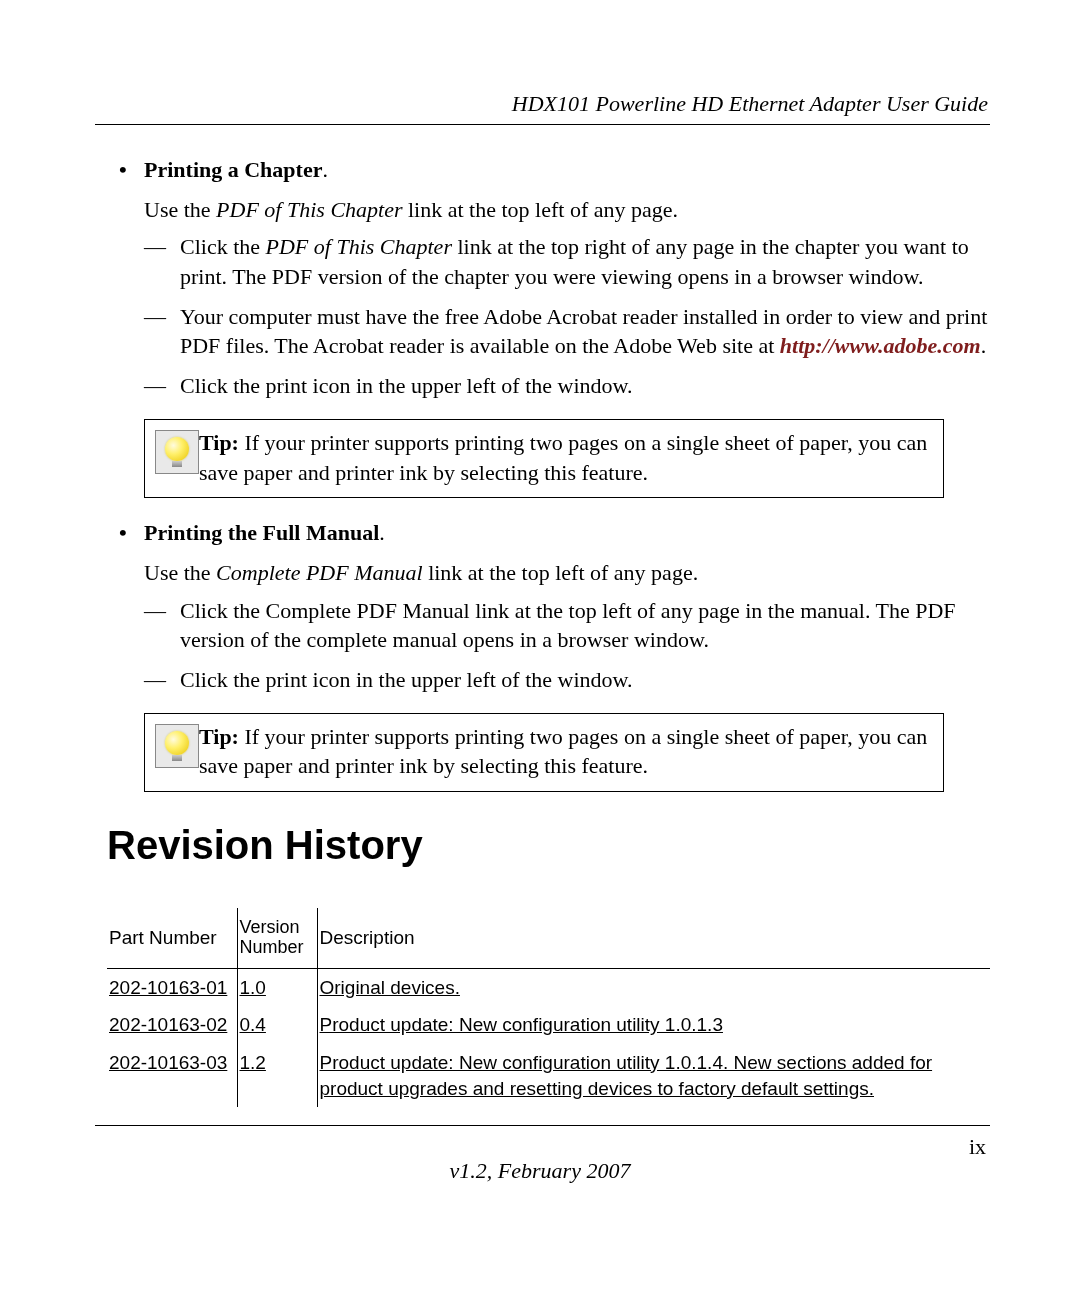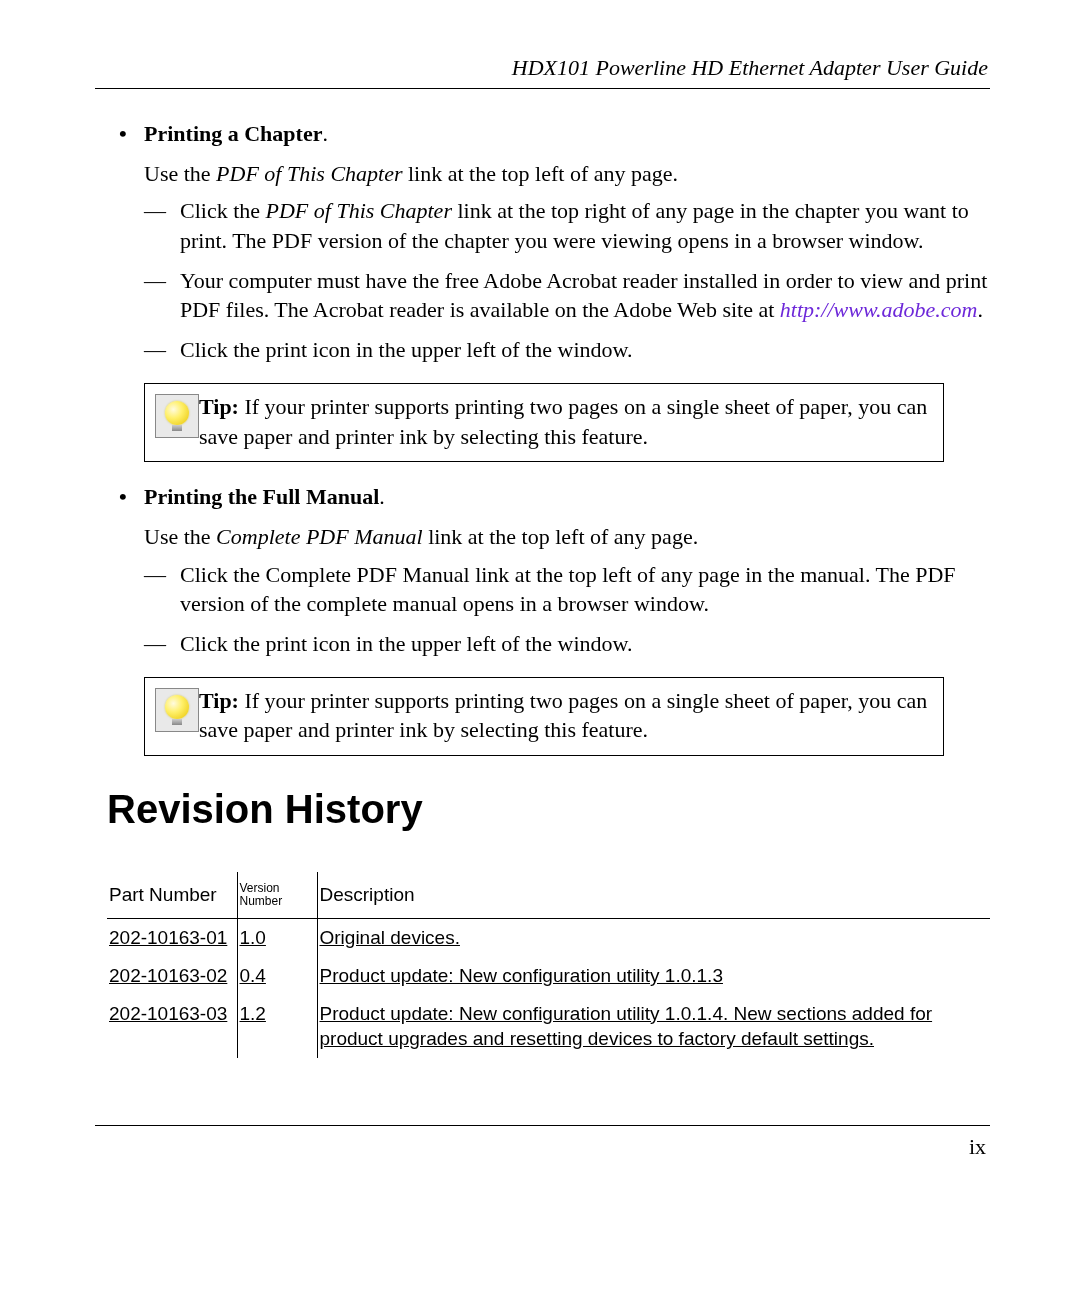--- a/index.html
+++ b/index.html
@@ -16,20 +16,21 @@
     padding: 55px 90px 40px 95px;
     position: relative;
   }
   .running-head {
     font-style: italic;
     font-size: 22px;
     text-align: right;
     padding-right: 2px;
     padding-bottom: 7px;
     border-bottom: 1.5px solid #000;
+    margin-top: 36px;
   }
   .content {
     padding-left: 12px;
     padding-top: 30px;
     font-size: 22px;
     line-height: 1.35;
   }
   .bullet-row {
     display: flex;
     align-items: flex-start;
@@ -59,23 +60,24 @@
     margin-top: 8px;
   }
   .dash-mark {
     width: 36px;
     flex-shrink: 0;
   }
   .dash-body {
     flex: 1;
   }
   a.link {
-    color: #6d28d9;
+    color: #7f1d1d;
     font-style: italic;
     text-decoration: none;
+    font-weight: bold;
   }
   .tip-box {
     border: 1.5px solid #000;
     margin: 18px 0 20px 37px;
     width: 800px;
     box-sizing: border-box;
   }
   .tip-inner {
     display: flex;
     padding: 8px 10px 10px 10px;
@@ -137,21 +139,21 @@
     text-align: left;
     font-weight: normal;
     font-size: 19px;
     padding: 10px 6px 10px 2px;
     vertical-align: middle;
     border-bottom: 1.5px solid #000;
     border-right: 1.5px solid #000;
   }
   table.rev-table th:last-child { border-right: none; }
   table.rev-table th.version-head {
-    font-size: 12px;
+    font-size: 18px;
     line-height: 1.1;
     text-align: left;
   }
   table.rev-table td {
     padding: 6px 6px 6px 2px;
     vertical-align: top;
     border-right: 1.5px solid #000;
     text-decoration: underline;
   }
   table.rev-table td:last-child { border-right: none; }
@@ -299,14 +301,15 @@
           <td>1.2</td>
           <td>Product update: New configuration utility 1.0.1.4. New sections added for product upgrades and resetting devices to factory default settings.</td>
         </tr>
       </tbody>
     </table>
 
   </div>
 
   <div class="footer-rule"></div>
   <div class="page-num">ix</div>
+  <div class="page-foot">v1.2, February 2007</div>
 
 </div>
 
 </body></html>

